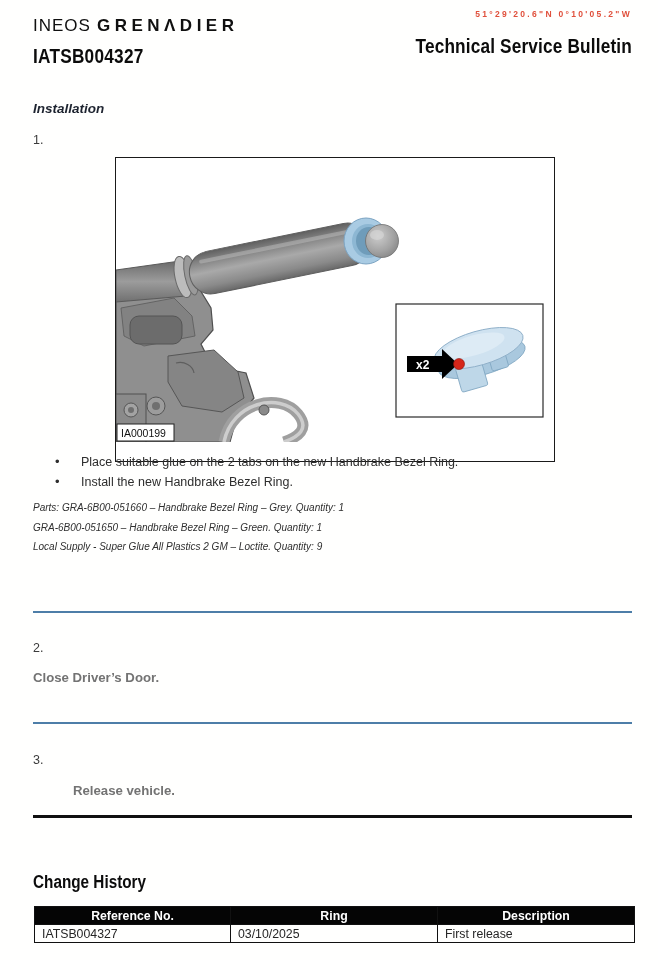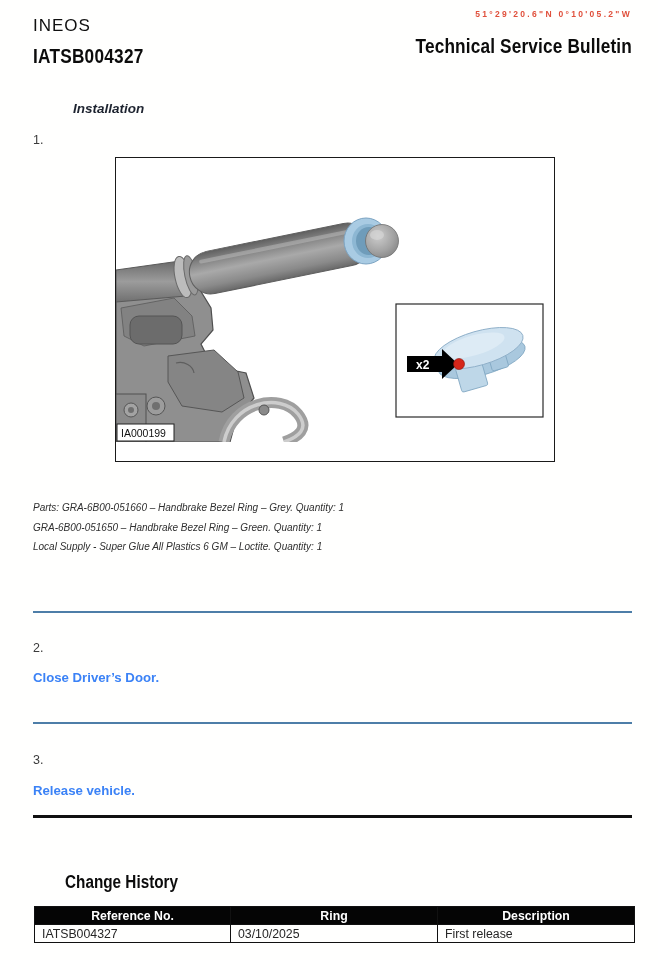--- a/index.html
+++ b/index.html
@@ -23,56 +23,57 @@
   .cond { display:inline-block; font-weight:700; color:#0c0c0c; white-space:nowrap;
           transform:scaleX(0.82); }
   .origin-left  { transform-origin:left center; }
   .origin-right { transform-origin:right center; }
   .doc-number .cond { font-size:21px; letter-spacing:0.3px; }
   .tsb-title  .cond { font-size:21px; letter-spacing:0.2px; }
   .ch-heading .cond { font-size:18px; transform:scaleX(0.85); }
 
   
   .section-heading { top:101px; left:33px; font-size:13.5px; font-weight:700;
-                     font-style:italic; color:#1e2430;margin-left:40px; }
+                     font-style:italic; color:#1e2430; }
   .step-number { left:33px; font-size:12.5px; color:#3b3b3b; }
-  .step-bold { left:33px; font-size:13.2px; font-weight:700; color:#3b82f6; }
+  .step-bold { left:33px; font-size:13.2px; font-weight:700; color:#737373; }
 
   .figure-frame { top:157px; left:115px; width:440px; height:305px;
                   border:1.5px solid #1a1a1a; background:#ffffff; }
 
   .bullets { top:452px; left:55px; width:545px; }
   .bullet-item { display:flex; line-height:20px; font-size:12.5px; color:#2e2e2e; }
   .bullet-item::before { content:"\2022"; width:26px; flex:0 0 26px; font-size:13px; }
 
   .parts-block { top:498px; left:33px; width:580px; font-style:italic;
                  font-size:10px; line-height:19.5px; color:#2f2f2f; }
 
   .rule-blue  { left:33px; width:599px; height:1.6px; background:#4d7ea8; }
   .rule-black { top:815px; left:33px; width:599px; height:2.6px; background:#101010; }
 
-  .ch-heading { top:872px; left:33px;margin-left:32px; }
+  .ch-heading { top:872px; left:33px; }
 
   
   .ch-table { top:906px; left:34px; width:600px; border-collapse:collapse;
               table-layout:fixed; }
   .ch-table th, .ch-table td { border:1px solid #111; font-size:12.3px;
               height:18px; overflow:hidden; white-space:nowrap; }
   .ch-table th { background:#050505; color:#ffffff; font-weight:700;
               text-align:center; padding:1px 11px; }
   .ch-table td { color:#262626; text-align:left; padding:1px 7px; }
   .col-ref { width:196px; } .col-date { width:207px; } .col-desc { width:197px; }
 </style>
 </head>
 <body>
 
 <div class="page">
 
   <div class="abs brand-row">
     <span class="brand-ineos">INEOS</span>
+    <span class="brand-grenadier">GRENΛDIER</span>
   </div>
   <div class="abs doc-number">
     <span class="cond origin-left">IATSB004327</span>
   </div>
   <div class="abs coords">51°29'20.6"N  0°10'05.2"W</div>
   <div class="abs tsb-title">
     <span class="cond origin-right">Technical Service Bulletin</span>
   </div>
 
   <div class="abs section-heading">Installation</div>
@@ -154,36 +155,44 @@
         </g>
       </g>
 
       <g>
         <rect x="1" y="266" width="57" height="17" fill="#ffffff" stroke="#222" stroke-width="1"></rect>
         <text x="5" y="279" font-size="10.5" fill="#111" font-family="Liberation Sans, sans-serif">IA000199</text>
       </g>
     </svg>
   </div>
 
+  <div class="abs bullets">
+    <div class="bullet-item">
+      <span>Place suitable glue on the 2 tabs on the new Handbrake Bezel Ring.</span>
+    </div>
+    <div class="bullet-item">
+      <span>Install the new Handbrake Bezel Ring.</span>
+    </div>
+  </div>
 
   <div class="abs parts-block">
     <div>Parts: GRA-6B00-051660 – Handbrake Bezel Ring – Grey. Quantity: 1</div>
     <div>GRA-6B00-051650 – Handbrake Bezel Ring – Green. Quantity: 1</div>
-    <div>Local Supply - Super Glue All Plastics 6 GM – Loctite. Quantity: 1</div>
+    <div>Local Supply - Super Glue All Plastics 2 GM – Loctite. Quantity: 9</div>
   </div>
 
   <div class="abs rule-blue" style="top:611px;"></div>
 
   <div class="abs step-number" style="top:641px;">2.</div>
   <div class="abs step-bold" style="top:670px;">Close Driver’s Door.</div>
 
   <div class="abs rule-blue" style="top:722px;"></div>
 
   <div class="abs step-number" style="top:753px;">3.</div>
-  <div class="abs step-bold" style="top:783px;">Release vehicle.</div>
+  <div class="abs step-bold" style="top:783px;margin-left:40px;">Release vehicle.</div>
 
   <div class="abs rule-black"></div>
 
   <div class="abs ch-heading">
     <span class="cond origin-left">Change History</span>
   </div>
 
   <table class="abs ch-table">
     <colgroup>
         <col class="col-ref">

